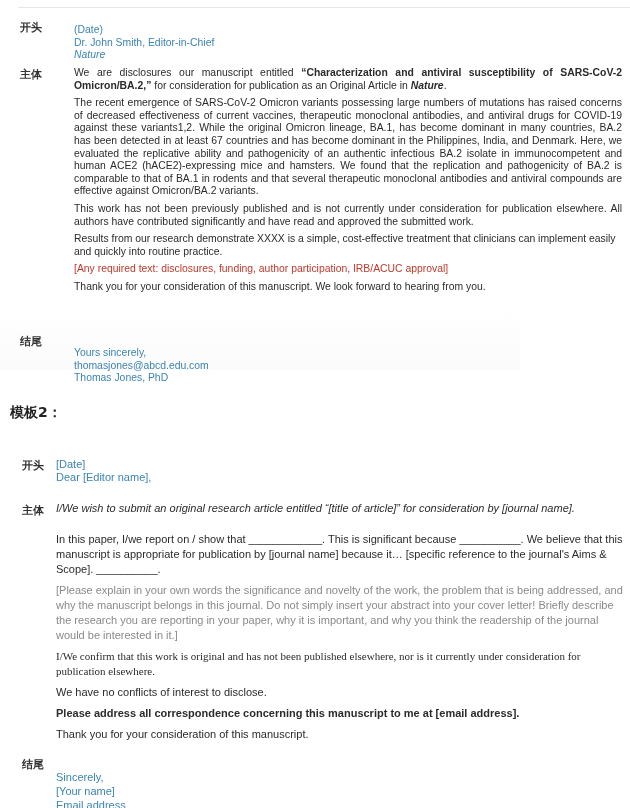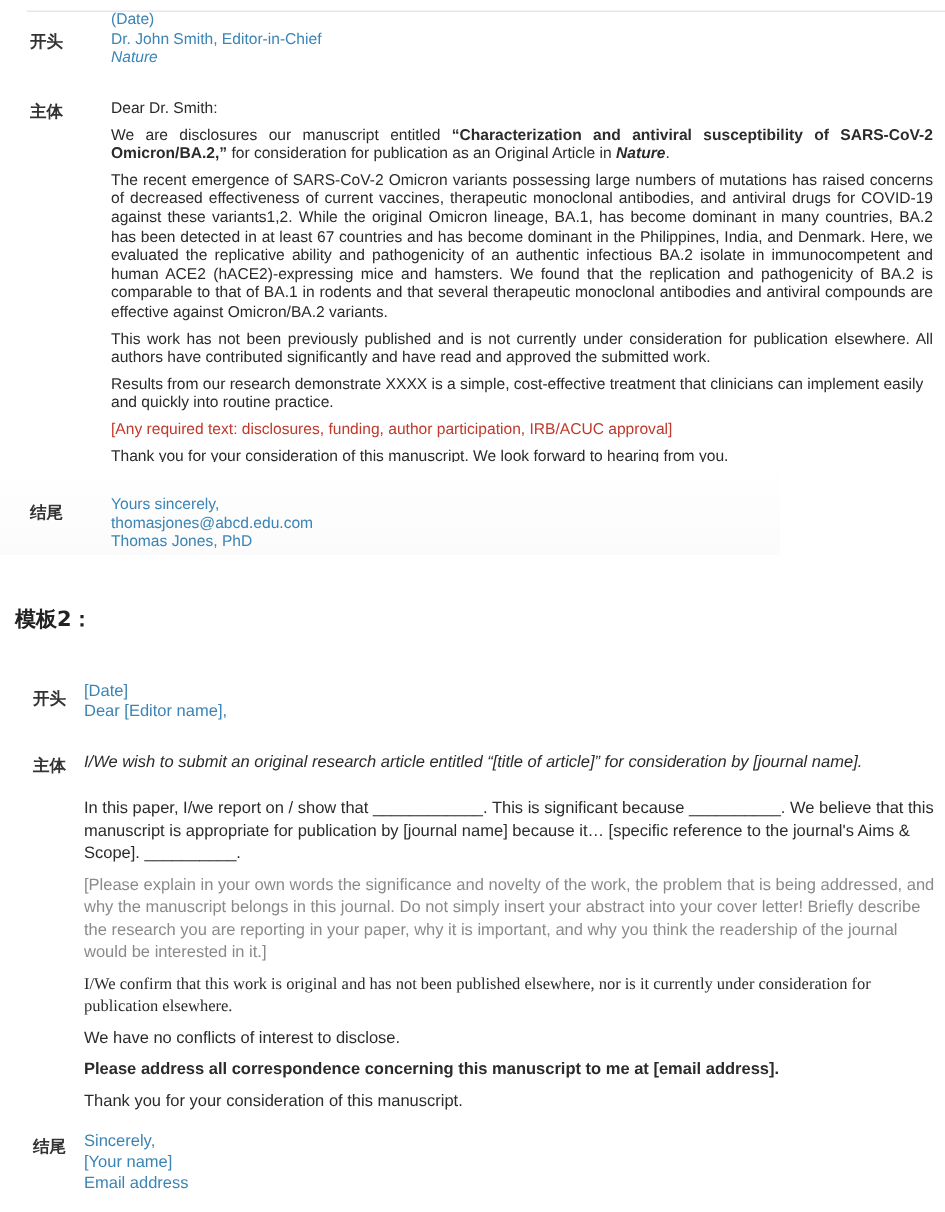--- a/index.html
+++ b/index.html
@@ -5,21 +5,21 @@
   html, body { margin: 0; padding: 0; background: #ffffff; }
   body {
     width: 630px; height: 808px; overflow: hidden; position: relative;
     font-family: "Liberation Sans", sans-serif; color: #2b2b2b;
   }
   .topline { position: absolute; left: 18px; right: 0; top: 7px; height: 1px; background: #e6e6e6; }
   .lbl {
     position: absolute; font-family: "DejaVu Serif", serif; font-weight: bold;
     font-size: 11px; color: #333;
   }
-  .blue { color: #3b84b4; }
+  .blue { color: #3b84b4; margin-top: 16px; }
   .red { color: #c0392b; }
   .grey { color: #8a8a8a; }
   .block { position: absolute; font-size: 10.4px; line-height: 12.6px; }
   .block p { margin: 0; }
   .just { text-align: justify; }
   .t1 { left: 74px; width: 548px; }
   .t2 { left: 56px; width: 568px; font-size: 11px; line-height: 15px; }
   .heading {
     position: absolute; left: 10px; top: 404px; font-size: 14px; font-weight: bold;
     font-family: "DejaVu Sans", sans-serif; color: #222;
@@ -34,41 +34,40 @@
 
 <div class="lbl" style="left:20px; top:20px;">开头</div>
 <div class="block t1 blue" style="top:8px;">
   <p>(Date)</p>
   <p>Dr. John Smith, Editor-in-Chief</p>
   <p style="font-style:italic;">Nature</p>
 </div>
 
 <div class="lbl" style="left:20px; top:67px;">主体</div>
 <div class="block t1" style="top:67px;">
-  <p style="margin-bottom:5px;">Dear Dr. Smith:</p>
   <p class="just" style="margin-bottom:5px;"><span>We are disclosures our manuscript entitled </span><b>“Characterization and antiviral susceptibility of SARS-CoV-2 Omicron/BA.2,”</b><span> for consideration for publication as an Original Article in </span><b style="font-style:italic;">Nature</b><span>.</span></p>
   <p class="just" style="margin-bottom:5px;">The recent emergence of SARS-CoV-2 Omicron variants possessing large numbers of mutations has raised concerns of decreased effectiveness of current vaccines, therapeutic monoclonal antibodies, and antiviral drugs for COVID-19 against these variants1,2. While the original Omicron lineage, BA.1, has become dominant in many countries, BA.2 has been detected in at least 67 countries and has become dominant in the Philippines, India, and Denmark. Here, we evaluated the replicative ability and pathogenicity of an authentic infectious BA.2 isolate in immunocompetent and human ACE2 (hACE2)-expressing mice and hamsters. We found that the replication and pathogenicity of BA.2 is comparable to that of BA.1 in rodents and that several therapeutic monoclonal antibodies and antiviral compounds are effective against Omicron/BA.2 variants.</p>
   <p class="just" style="margin-bottom:5px;">This work has not been previously published and is not currently under consideration for publication  elsewhere. All authors have contributed significantly and have read and approved the submitted work.</p>
   <p style="margin-bottom:5px;">Results from our research demonstrate XXXX is a simple, cost-effective treatment that clinicians can implement easily and quickly into routine practice.</p>
   <p class="red" style="margin-bottom:5px;">[Any required text: disclosures, funding, author participation, IRB/ACUC approval]</p>
   <p>Thank you for your consideration of this manuscript. We look forward to hearing from you.</p>
 </div>
 
 <div class="sig1"></div>
 <div class="lbl" style="left:20px; top:334px;">结尾</div>
 <div class="block t1 blue" style="top:331px;">
   <p>Yours sincerely,</p>
   <p>thomasjones@abcd.edu.com</p>
   <p>Thomas Jones, PhD</p>
 </div>
 
 <div class="heading">模板2：</div>
 
 <div class="lbl" style="left:22px; top:458px;">开头</div>
-<div class="block t2 blue" style="top:455px; line-height:13px;">
+<div class="block t2 blue" style="top:442px; line-height:13px;">
   <p>[Date]</p>
   <p>Dear [Editor name],</p>
 </div>
 
 <div class="lbl" style="left:22px; top:503px;">主体</div>
 <div class="block t2" style="top:501px;">
   <p style="margin-bottom:16px;font-style:italic;">I/We wish to submit an original research article entitled “[title of article]” for consideration by [journal name].</p>
   <p style="margin-bottom:6px;">In this paper, I/we report on / show that ____________. This is significant because __________.  We believe that this manuscript is appropriate for publication by [journal name] because it… [specific reference to the journal's Aims &amp; Scope]. __________.</p>
   <p class="grey" style="margin-bottom:6px;">[Please explain in your own words the significance and novelty of the work, the problem that is being addressed, and why the manuscript belongs in this journal. Do not simply insert your abstract into your cover letter! Briefly describe the research you are reporting in your paper, why it is important, and why you think the readership of the journal would be interested in it.]</p>
   <p style="margin-bottom:6px;font-family:Liberation Serif, serif;">I/We confirm that this work is original and has not been published elsewhere, nor is it currently under consideration for publication elsewhere.</p>

